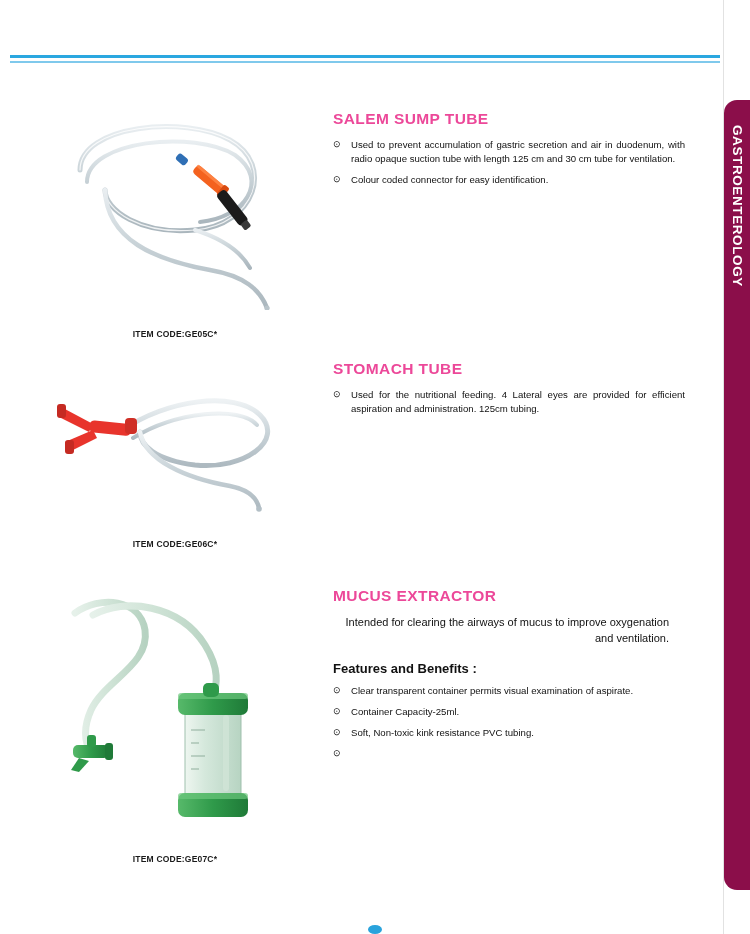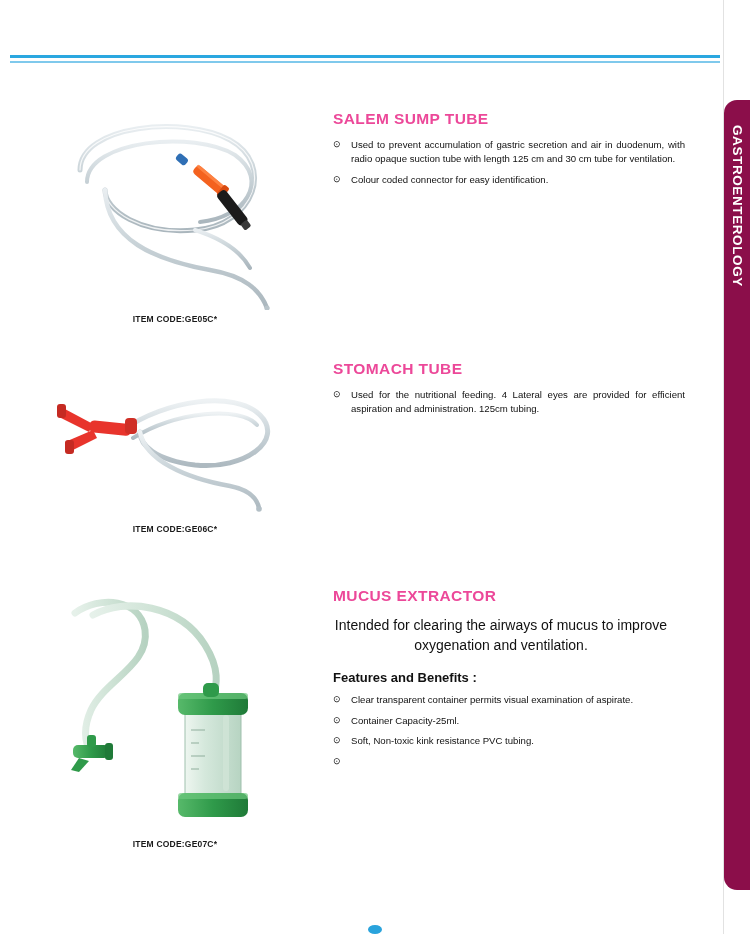--- a/index.html
+++ b/index.html
@@ -87,20 +87,21 @@
     top: 0;
     width: 270px;
     text-align: center;
   }
   .item-code {
     font-size: 8.5px;
     font-weight: bold;
     color: #1a1a1a;
     letter-spacing: 0.2px;
     text-align: center;
+    margin-top: 15px;
   }
 
   .txt-col {
     position: absolute;
     left: 333px;
     top: 0;
     width: 352px;
   }
   .prod-title {
     color: #ec4899;
@@ -124,25 +125,25 @@
     text-align: justify;
   }
   .bullet-list li .bullet {
     position: absolute;
     left: 0;
     top: 0px;
     font-size: 9px;
     color: #111;
   }
   .plain-para {
-    font-size: 14px;
+    font-size: 11px;
     line-height: 1.45;
     color: #111;
     margin: 0 16px 14px 0;
-    text-align: center;
+    text-align: right;
   }
   .sub-head {
     font-size: 13px;
     font-weight: bold;
     color: #111;
     margin: 11px 0 8px 0;
   }
 
   
   .bottom-mark {

